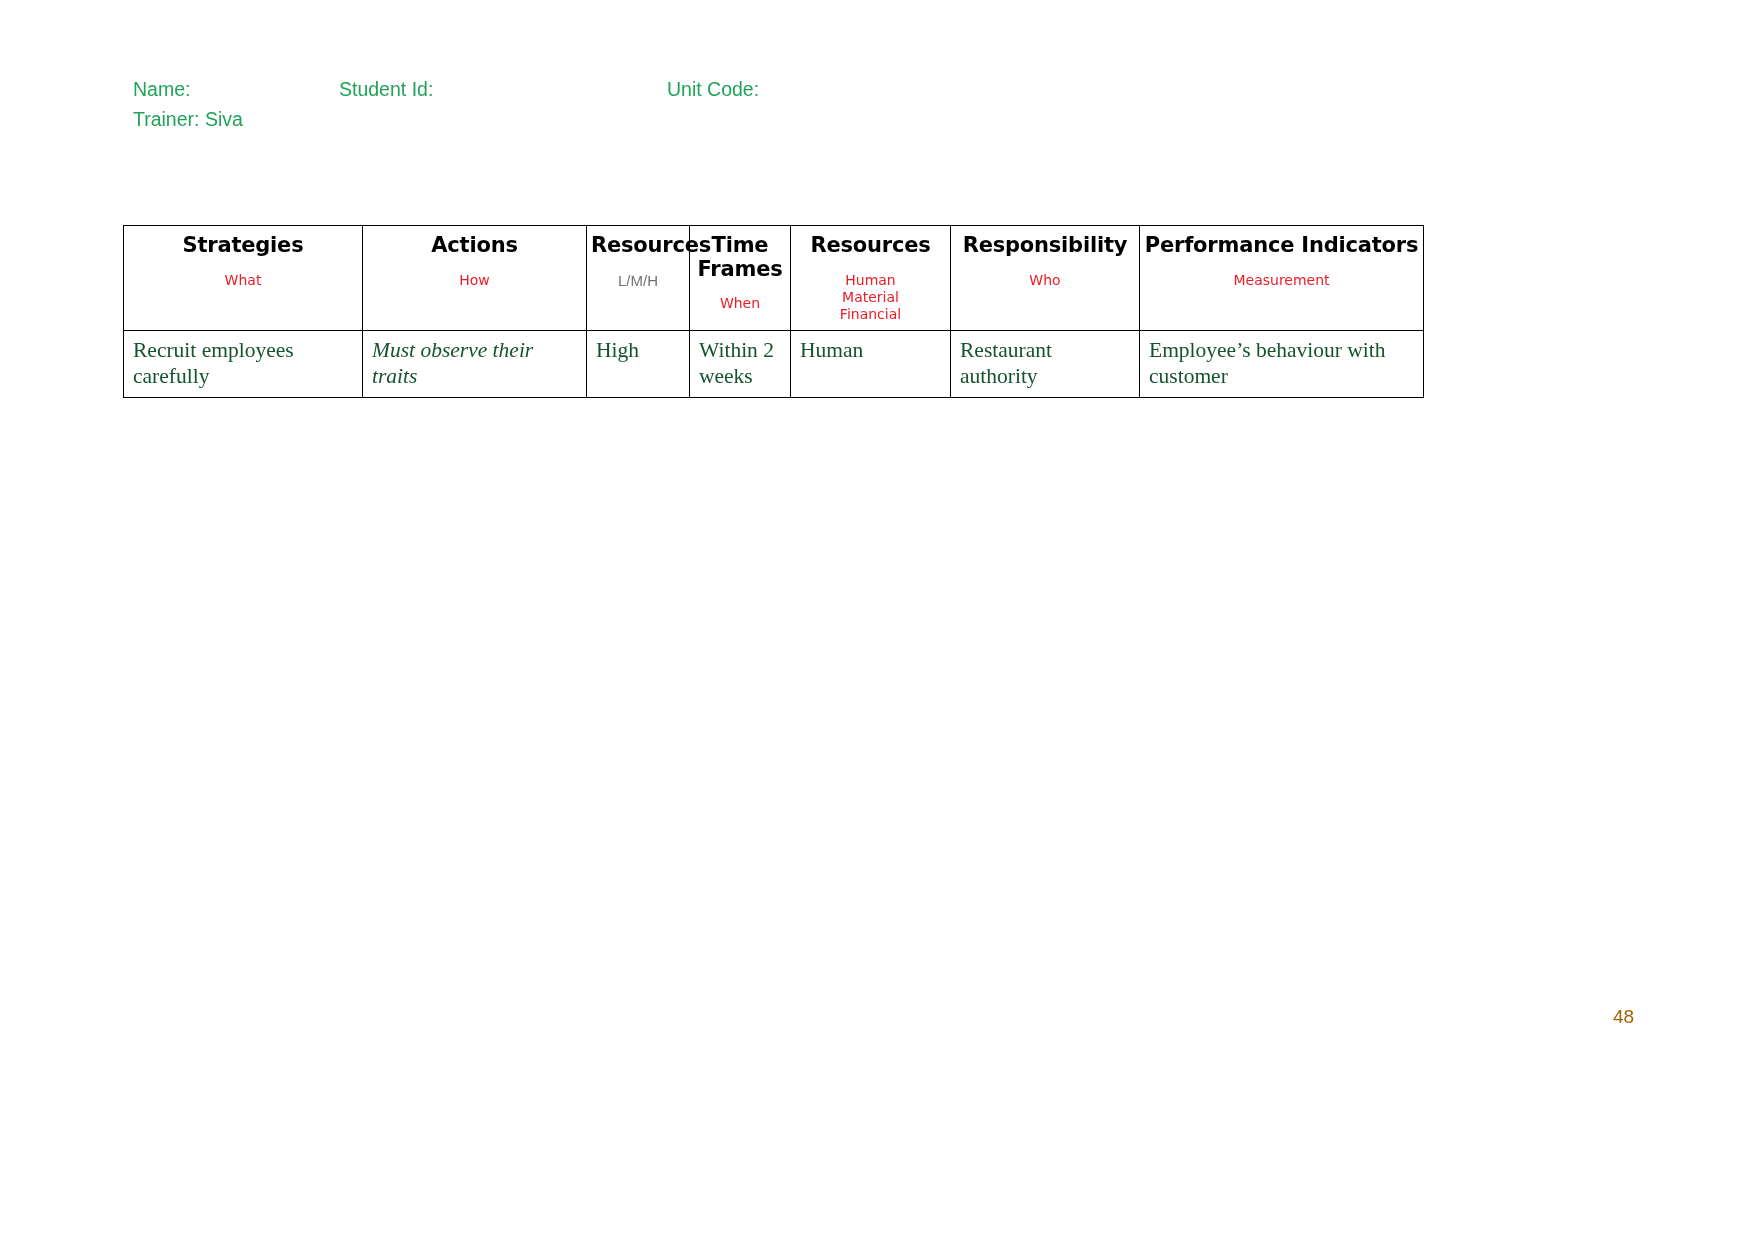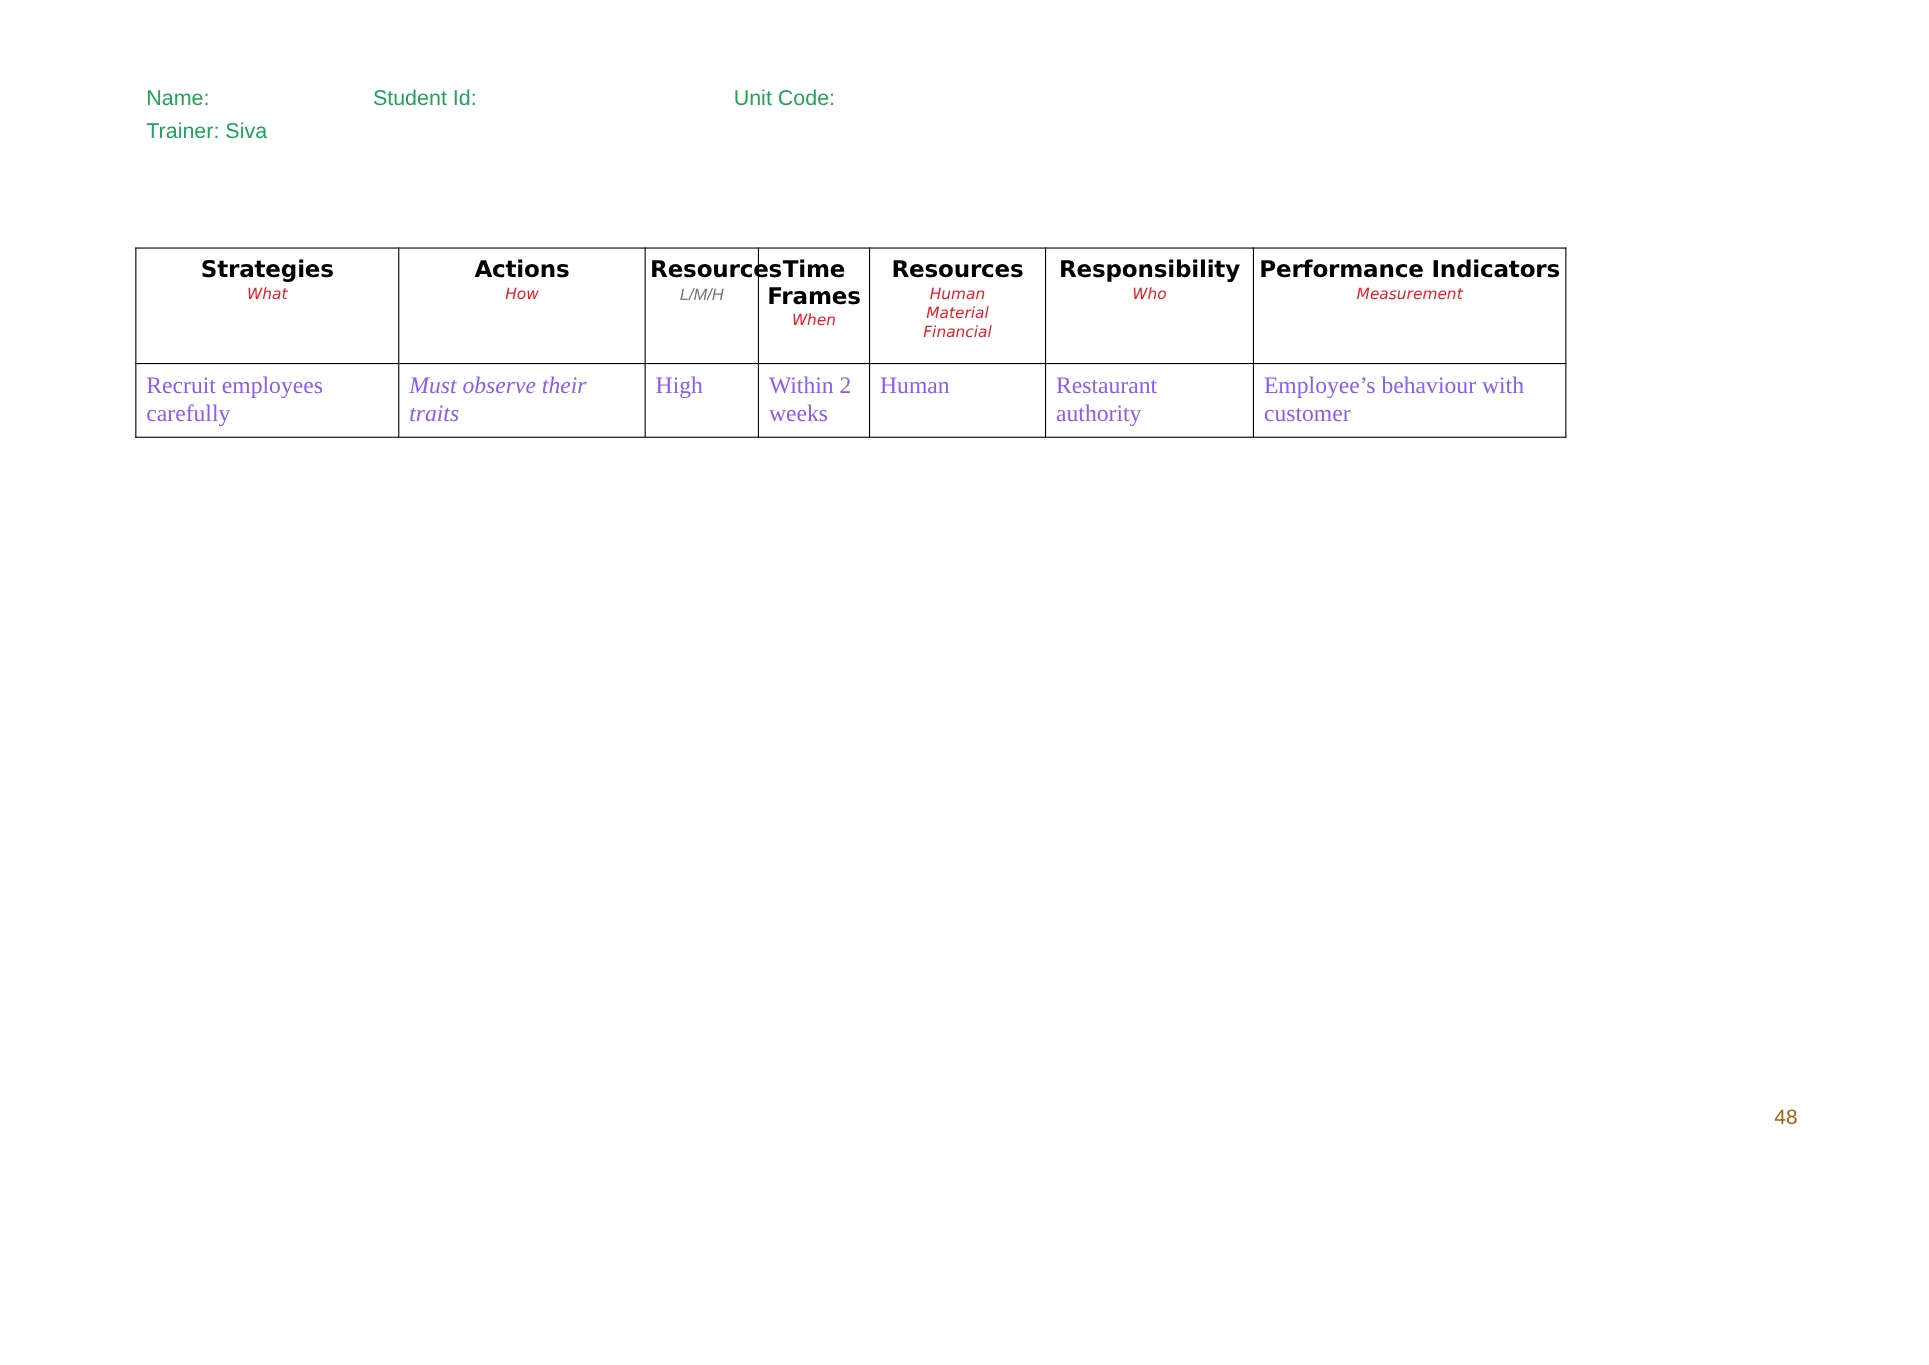--- a/index.html
+++ b/index.html
@@ -74,40 +74,39 @@
   .hd-main {
     font-family: "DejaVu Sans", sans-serif;
     font-weight: bold;
     font-size: 21px;
     line-height: 23.5px;
     color: #000000;
     letter-spacing: -0.2px;
   }
   .hd-sub {
     font-family: "DejaVu Sans", sans-serif;
-    font-style: italic;
     font-weight: normal;
     font-size: 14px;
     line-height: 17px;
     color: #ee1c25;
-    margin-top: 2px;
+    margin-top: 14px;
   }
   .hd-sub.black {
     color: #737373;
     font-family: "Liberation Sans", sans-serif;
     font-size: 15px;
   }
   .hd-sub .sub-line { display: block; }
 
   
   .plan-table tbody td {
     font-family: "Liberation Serif", serif;
     font-size: 21.5px;
     line-height: 26px;
-    color: #8b5cf6;
+    color: #14532d;
     padding: 6px 8px 8px 9px;
   }
   .plan-table tbody tr.row-1 td { height: 46px; }
   .plan-table tbody tr.row-2 td { height: 124px; }
   .cell-italic { font-style: italic; }
 
   
   .page-number {
     position: absolute;
     left: 1613px;

